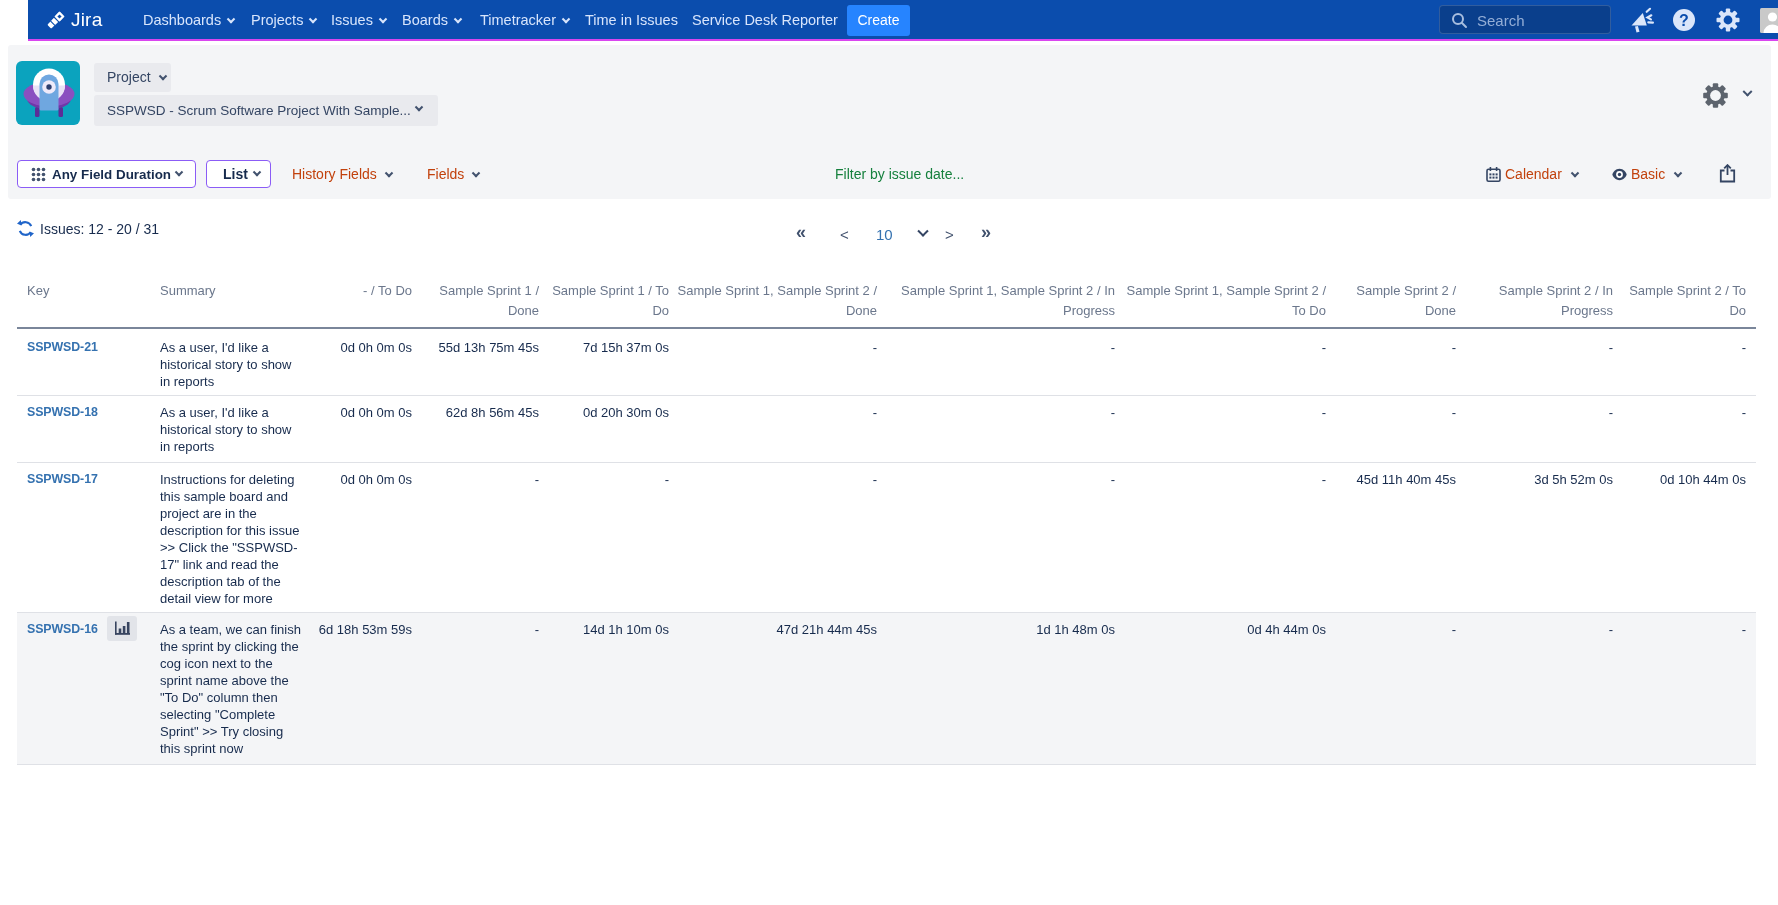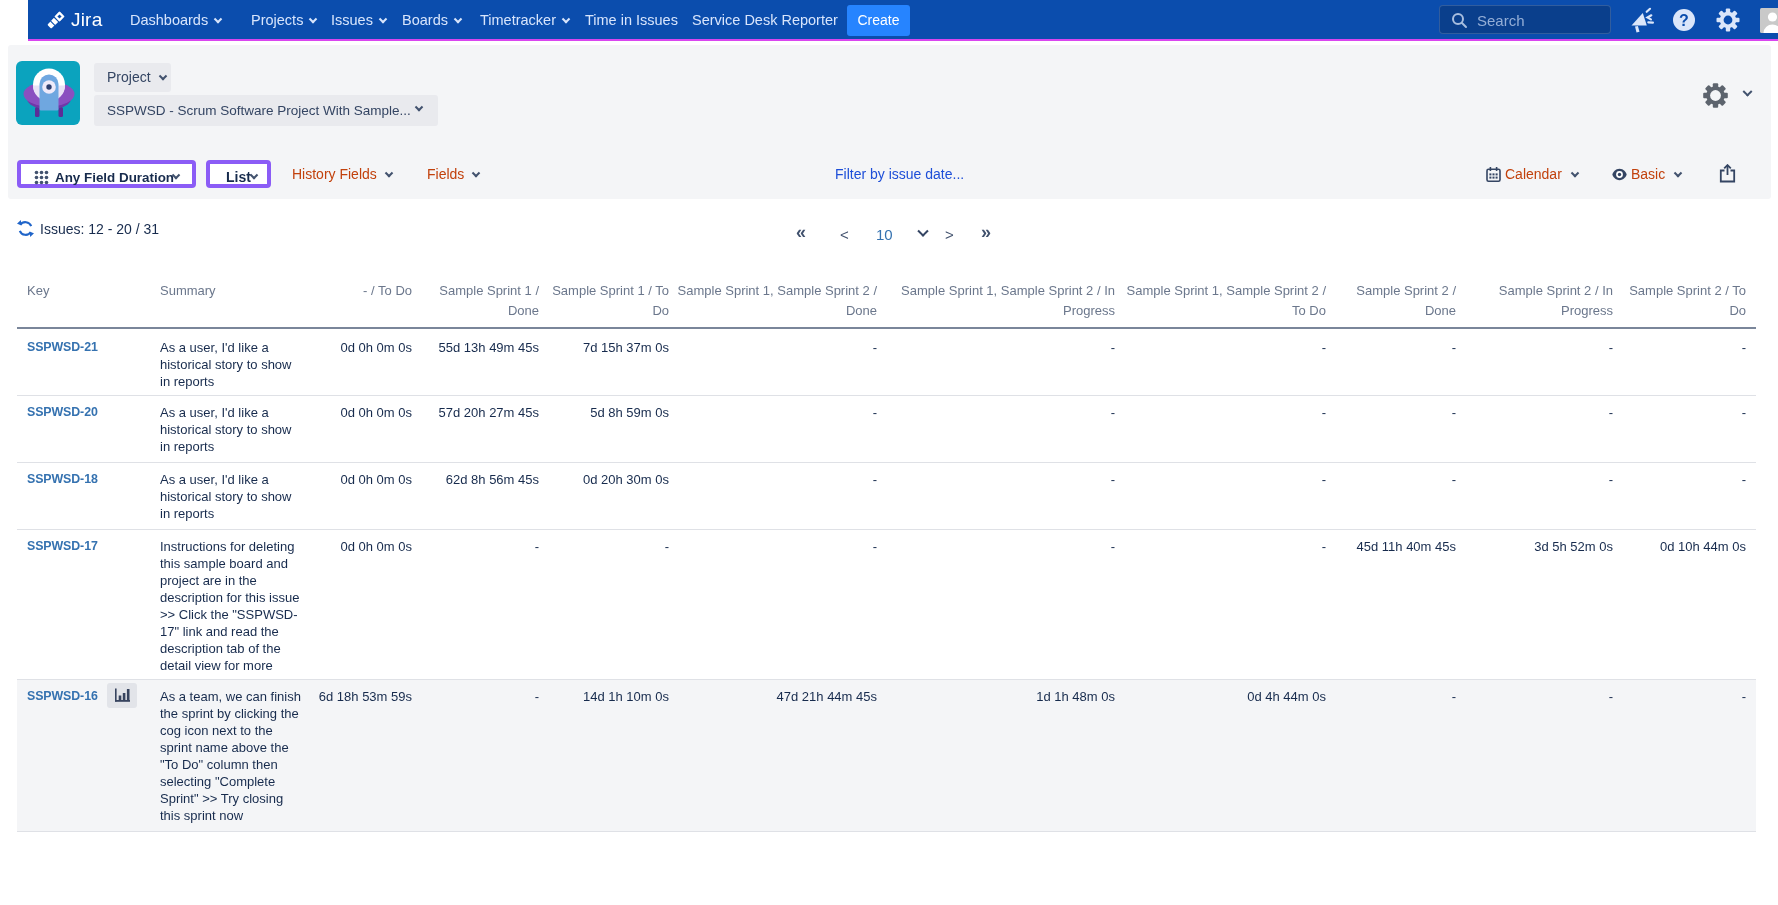--- a/index.html
+++ b/index.html
@@ -11,21 +11,21 @@
 .nav-item { position:absolute; top:0; height:40px; line-height:40px; color:#d8e5fc; font-size:14.5px; white-space:nowrap; }
 .chev { display:inline-block; width:7px; height:7px; border-right:2px solid; border-bottom:2px solid; transform:rotate(45deg) translate(-2px,-2px); margin-left:7px; }
 .navchev { border-color:#d8e5fc; width:6px; height:6px; }
 .create { position:absolute; left:819px; top:5px; width:63px; height:31px; background:#2684FF; border-radius:3px; color:#fff; font-size:14px; text-align:center; line-height:31px; }
 .search { position:absolute; left:1411px; top:5px; width:172px; height:29px; background:#0a3f8c; border:1px solid rgba(255,255,255,0.16); border-radius:4px; }
 .search span { position:absolute; left:37px; top:0; line-height:29px; color:#94aed6; font-size:15px; }
 
 .panel { position:absolute; left:8px; top:45px; width:1763px; height:154px; background:#f4f5f7; border-radius:3px; }
 .chip { position:absolute; background:#e9eaee; border-radius:3px; color:#344563; font-size:14px; }
 .chipchev { border-color:#42526e; border-width:2px; width:6px; height:6px; }
-.toolbtn { position:absolute; background:#fff; border:4px solid #8b5cf6; border-radius:4px; height:28px; color:#172B4D; font-size:14px; font-weight:700; }
+.toolbtn { position:absolute; background:#fff; border:1px solid #8b5cf6; border-radius:4px; height:28px; color:#172B4D; font-size:14px; font-weight:700; }
 .toollink { position:absolute; color:#c2410c; font-size:14px; height:28px; line-height:28px; top:160px; }
 
 .issues-txt { position:absolute; left:40px; top:221px; font-size:14px; color:#172B4D; }
 .pag { position:absolute; top:226px; font-size:15px; color:#42526e; }
 
 table { position:absolute; left:17px; top:277px; width:1739px; border-collapse:collapse; table-layout:fixed; }
 th { font-size:13px; font-weight:400; color:#6B778C; line-height:20px; vertical-align:top; padding:4px 0 6px 0; text-align:right; }
 th.l, td.l { text-align:left; padding-left:10px; }
 tr.hdr { border-bottom:2px solid #7a869a; }
 td { font-size:13px; color:#172B4D; line-height:17px; vertical-align:top; padding:8px 0 7px 0; text-align:right; }
@@ -40,21 +40,21 @@
 <body>
 
 <div class="nav">
   <svg class="abs" style="left:19px;top:10px" width="19" height="19" viewBox="0 0 19 19">
     <rect x="1.45" y="12.05" width="5.5" height="5.5" rx="1" fill="#fff" transform="rotate(45 4.2 14.8)"></rect>
     <rect x="4.7" y="7.3" width="7" height="7" rx="1.2" fill="#fff" stroke="#0B4DAD" stroke-width="1.1" transform="rotate(45 8.2 10.8)"></rect>
     <rect x="8.25" y="2.25" width="8.5" height="8.5" rx="1.4" fill="#fff" stroke="#0B4DAD" stroke-width="1.1" transform="rotate(45 12.5 6.5)"></rect>
     <rect x="11" y="5" width="3" height="3" fill="#0B4DAD" transform="rotate(45 12.5 6.5)"></rect>
   </svg>
   <span class="abs" style="left:43px;top:9px;color:#fff;font-size:19px;font-weight:500;letter-spacing:.2px">Jira</span>
-  <div class="nav-item" style="left:102px">Dashboards<span class="chev navchev"></span></div>
+  <div class="nav-item" style="left:115px">Dashboards<span class="chev navchev"></span></div>
   <div class="nav-item" style="left:223px">Projects<span class="chev navchev"></span></div>
   <div class="nav-item" style="left:303px">Issues<span class="chev navchev"></span></div>
   <div class="nav-item" style="left:374px">Boards<span class="chev navchev"></span></div>
   <div class="nav-item" style="left:452px">Timetracker<span class="chev navchev"></span></div>
   <div class="nav-item" style="left:557px">Time in Issues</div>
   <div class="nav-item" style="left:664px">Service Desk Reporter</div>
   <div class="create">Create</div>
   <div class="search">
     <svg class="abs" style="left:11px;top:6px" width="17" height="17" viewBox="0 0 17 17">
         <circle cx="7" cy="7" r="5" fill="none" stroke="#a8bedf" stroke-width="2"></circle>
@@ -139,21 +139,21 @@
     </svg>
   <span style="position:absolute;left:34px;top:0;line-height:27px;font-size:13.4px">Any Field Duration</span>
   <span class="chev chipchev" style="position:absolute;right:13px;top:11px"></span>
 </div>
 <div class="toolbtn" style="left:206px;top:160px;width:65px">
   <span style="position:absolute;left:16px;top:0;line-height:27px">List</span>
   <span class="chev chipchev" style="position:absolute;right:10px;top:11px"></span>
 </div>
 <div class="toollink" style="left:292px">History Fields<span class="chev chipchev" style="margin-left:9px"></span></div>
 <div class="toollink" style="left:427px">Fields<span class="chev chipchev" style="margin-left:9px"></span></div>
-<div class="toollink" style="left:835px;color:#1d4ed8;font-weight:400">Filter by issue date...</div>
+<div class="toollink" style="left:835px;color:#15803d;font-weight:400">Filter by issue date...</div>
 <svg class="abs" style="left:1486px;top:167px" width="15" height="15" viewBox="0 0 15 15">
     <g fill="none" stroke="#344563" stroke-width="1.6">
       <rect x="1" y="2.2" width="13" height="12" rx="1.5"></rect>
       <line x1="4.4" y1="0" x2="4.4" y2="4"></line>
       <line x1="10.6" y1="0" x2="10.6" y2="4"></line>
     </g>
     <g fill="#344563">
       <rect x="3.4" y="6.4" width="2" height="2"></rect>
       <rect x="6.5" y="6.4" width="2" height="2"></rect>
       <rect x="9.6" y="6.4" width="2" height="2"></rect>
@@ -218,35 +218,22 @@
 <th>Sample Sprint 1, Sample Sprint 2 / In<br>Progress</th>
 <th>Sample Sprint 1, Sample Sprint 2 /<br>To Do</th>
 <th>Sample Sprint 2 /<br>Done</th>
 <th>Sample Sprint 2 / In<br>Progress</th>
 <th class="lastpad">Sample Sprint 2 / To<br>Do</th>
 </tr>
 <tr class="first">
 <td class="key l">SSPWSD-21</td>
 <td class="l">As a user, I'd like a<br>historical story to show<br>in reports</td>
 <td>0d 0h 0m 0s</td>
-<td>55d 13h 49m 45s</td>
+<td>55d 13h 75m 45s</td>
 <td>7d 15h 37m 0s</td>
-<td>-</td>
-        <td>-</td>
-        <td>-</td>
-        <td>-</td>
-        <td>-</td>
-        <td class="lastpad">-</td>
-</tr>
-<tr class="r2">
-<td class="key l">SSPWSD-20</td>
-<td class="l">As a user, I'd like a<br>historical story to show<br>in reports</td>
-<td>0d 0h 0m 0s</td>
-<td>57d 20h 27m 45s</td>
-<td>5d 8h 59m 0s</td>
 <td>-</td>
         <td>-</td>
         <td>-</td>
         <td>-</td>
         <td>-</td>
         <td class="lastpad">-</td>
 </tr>
 <tr class="r2" style="height:65px">
 <td class="key l">SSPWSD-18</td>
 <td class="l">As a user, I'd like a<br>historical story to show<br>in reports</td>

